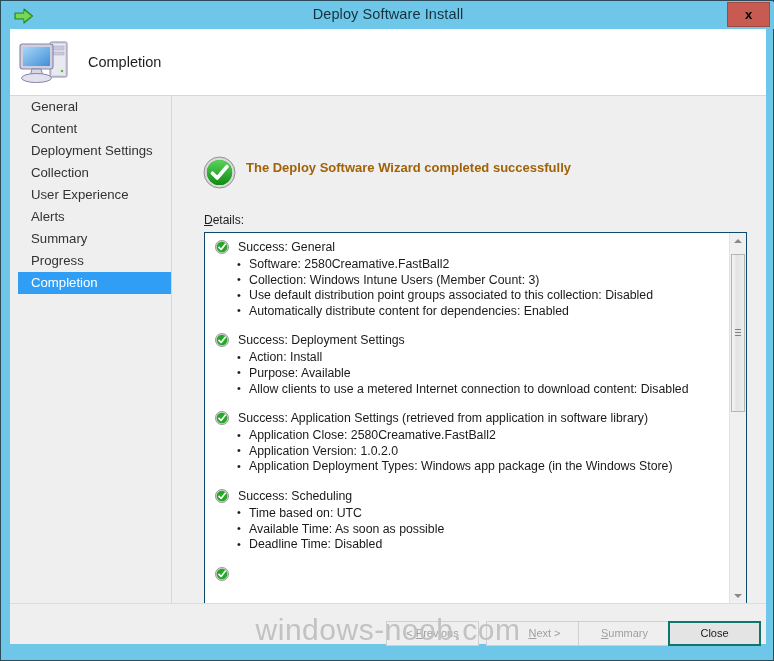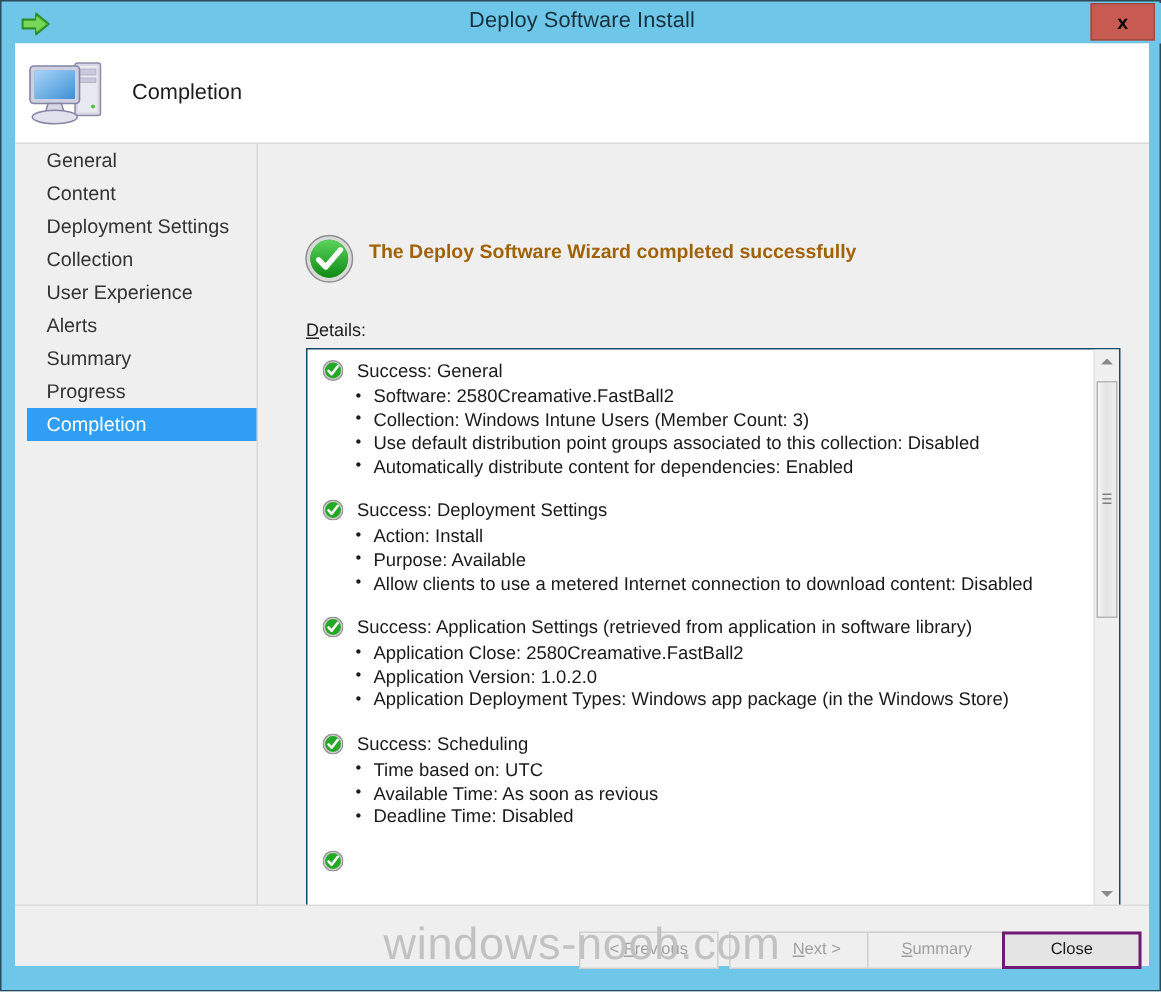--- a/index.html
+++ b/index.html
@@ -334,21 +334,21 @@
     cursor: default;
   }
   .wiz-btn u { text-decoration: underline; }
   #btn-previous { left: 376px; width: 93px; }
   #btn-next     { left: 476px; width: 117px; text-align: center; }
   #btn-summary  { left: 568px; width: 93px; }
   #btn-close {
     left: 658px;
     width: 93px;
     background: #e4e4e4;
-    border: 2px solid #701a75;
+    border: 2px solid #0f766e;
     color: #1a1a1a;
     line-height: 21px;
     cursor: pointer;
   }
 
   
   #watermark {
     position: absolute;
     left: 0;
     top: 612px;
@@ -501,21 +501,21 @@
                 <svg width="14" height="14" viewBox="0 0 14 14">
                   <circle cx="7" cy="7" r="6.6" fill="#cfcfcf" stroke="#909090" stroke-width="0.8"></circle>
                   <circle cx="7" cy="7" r="5.3" fill="#25a825"></circle>
                   <path d="M4 7.3 L6.1 9.5 L10.2 4.2" fill="none" stroke="#ffffff" stroke-width="1.7" stroke-linecap="round" stroke-linejoin="round"></path>
                 </svg>
               </span>
               <span>Success: Scheduling</span>
             </div>
             <ul class="group-items">
               <li>Time based on: UTC</li>
-              <li>Available Time: As soon as revious</li>
+              <li>Available Time: As soon as possible</li>
               <li>Deadline Time: Disabled</li>
             </ul>
           </div>
 
           <div class="detail-group">
             <div class="group-head">
               <span class="chk">
                 <svg width="14" height="14" viewBox="0 0 14 14">
                   <circle cx="7" cy="7" r="6.6" fill="#cfcfcf" stroke="#909090" stroke-width="0.8"></circle>
                   <circle cx="7" cy="7" r="5.3" fill="#25a825"></circle>

